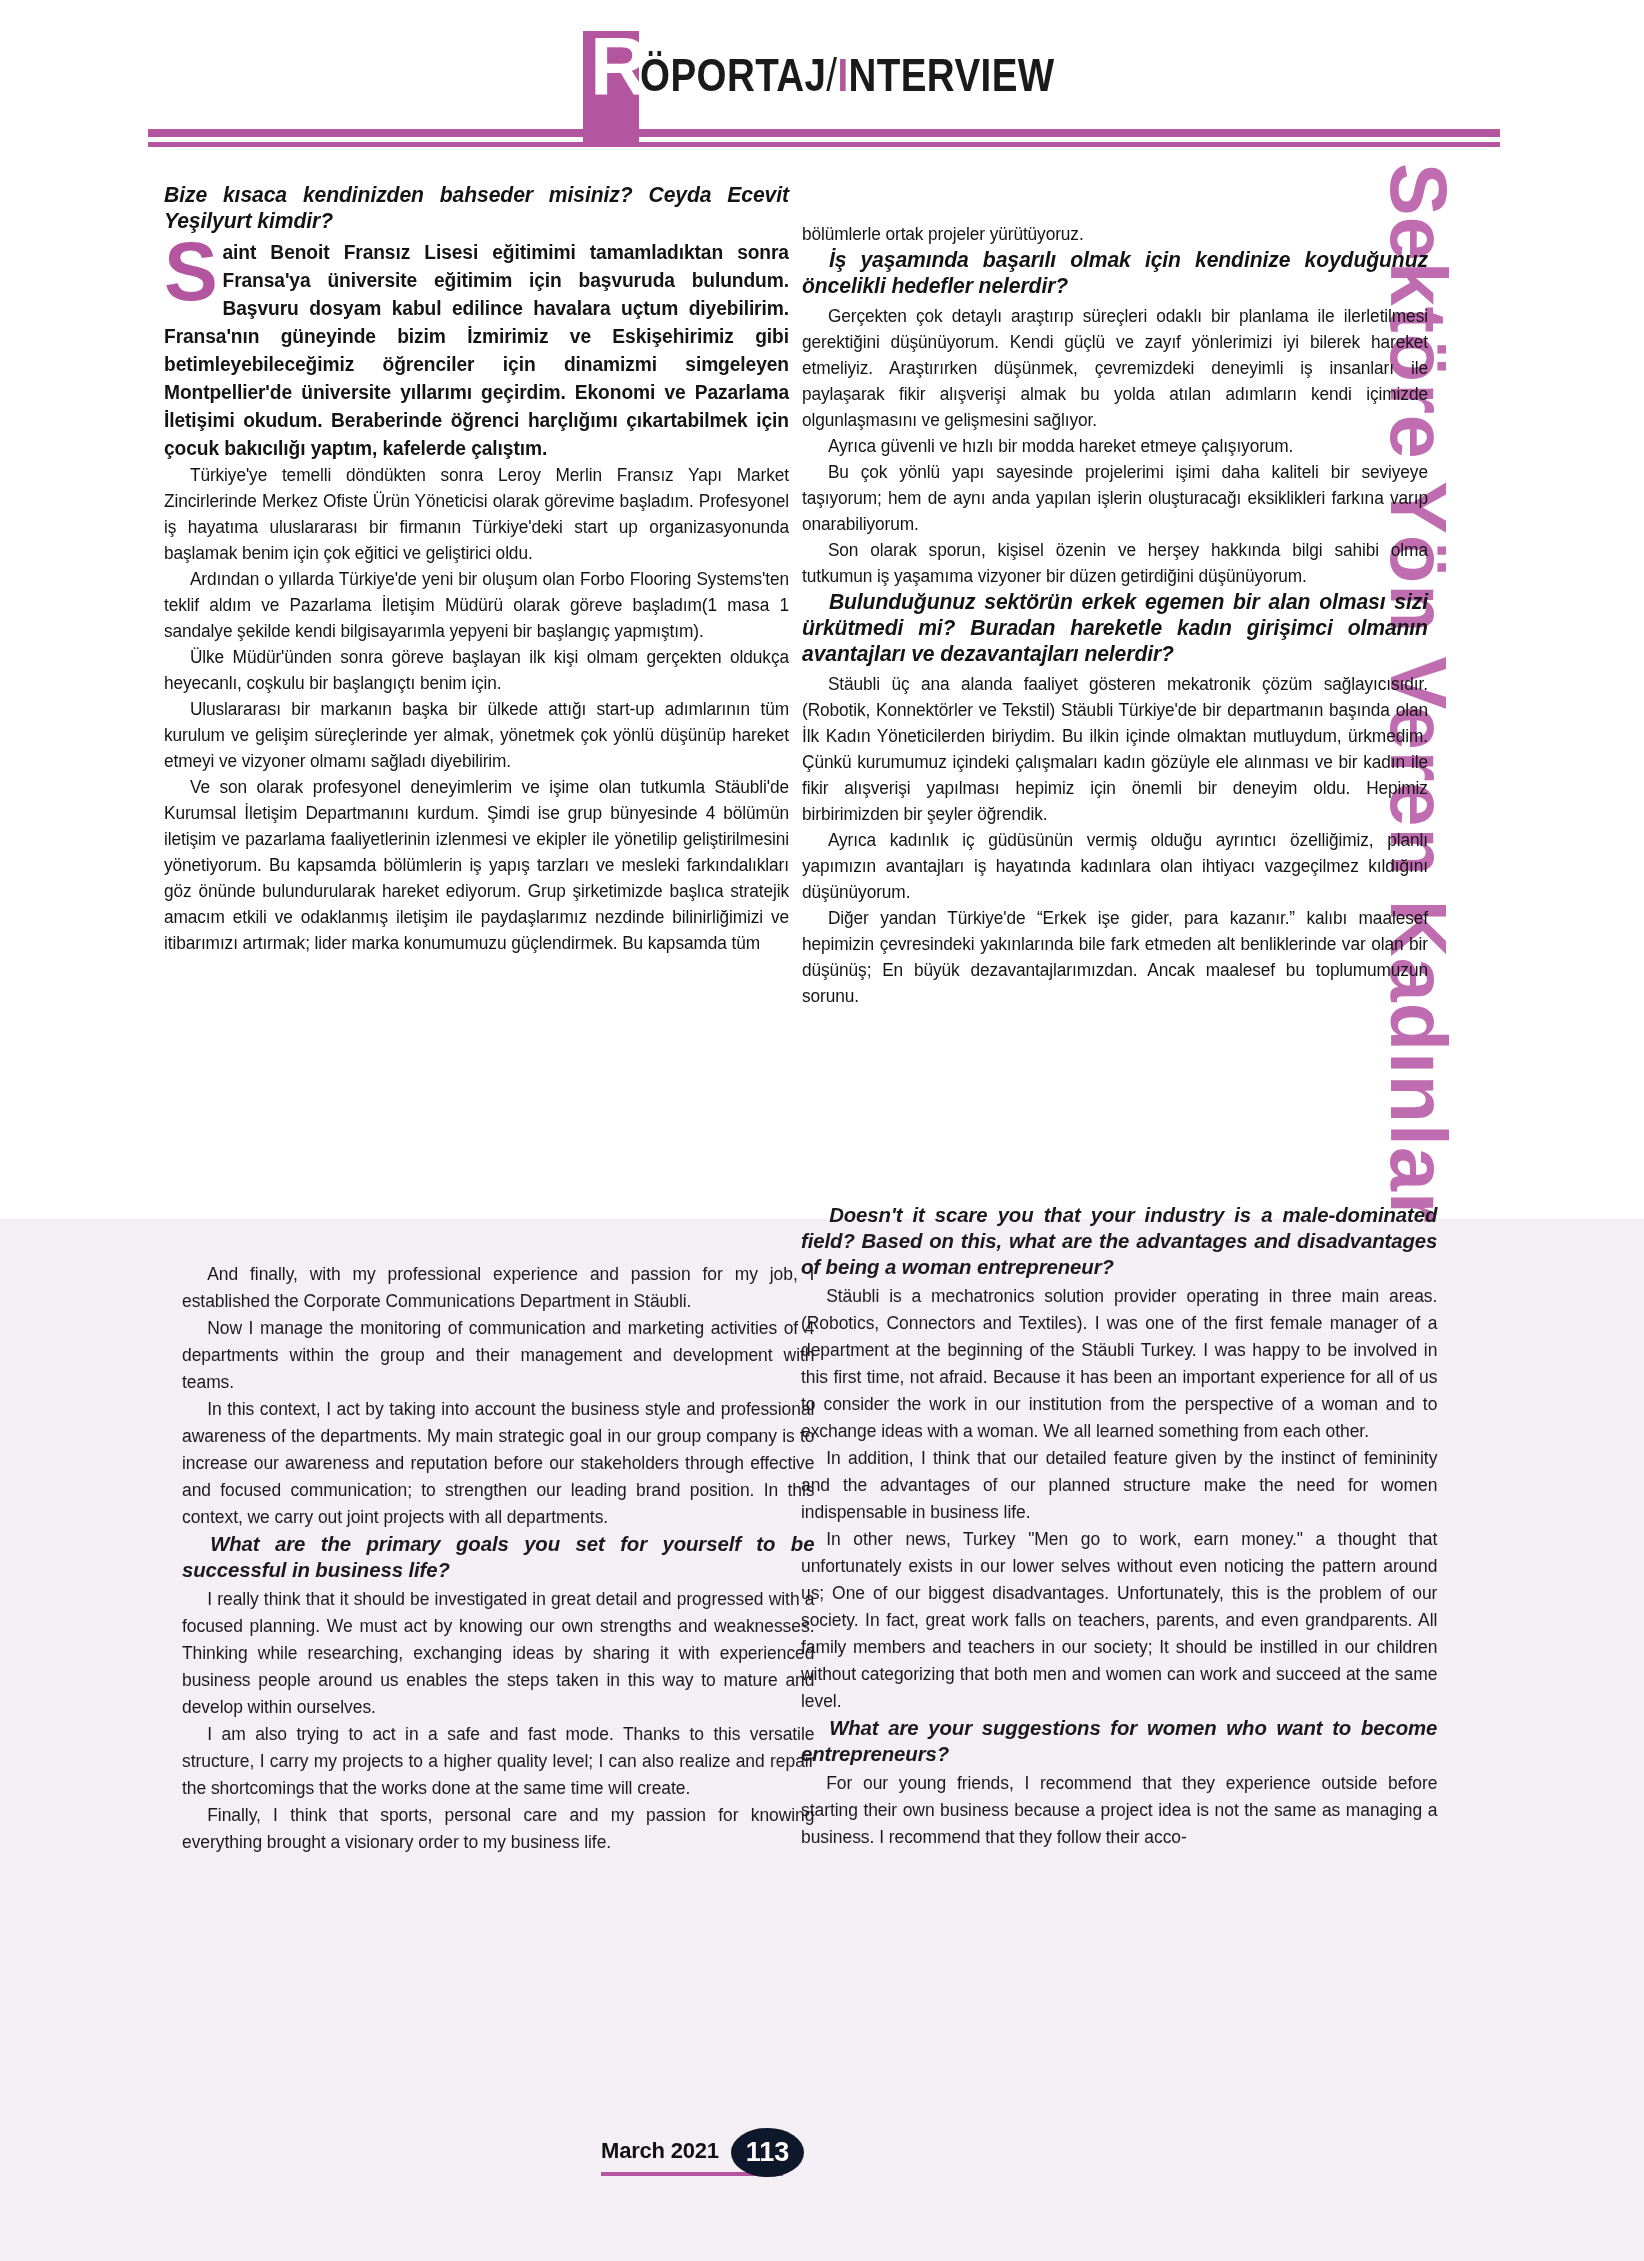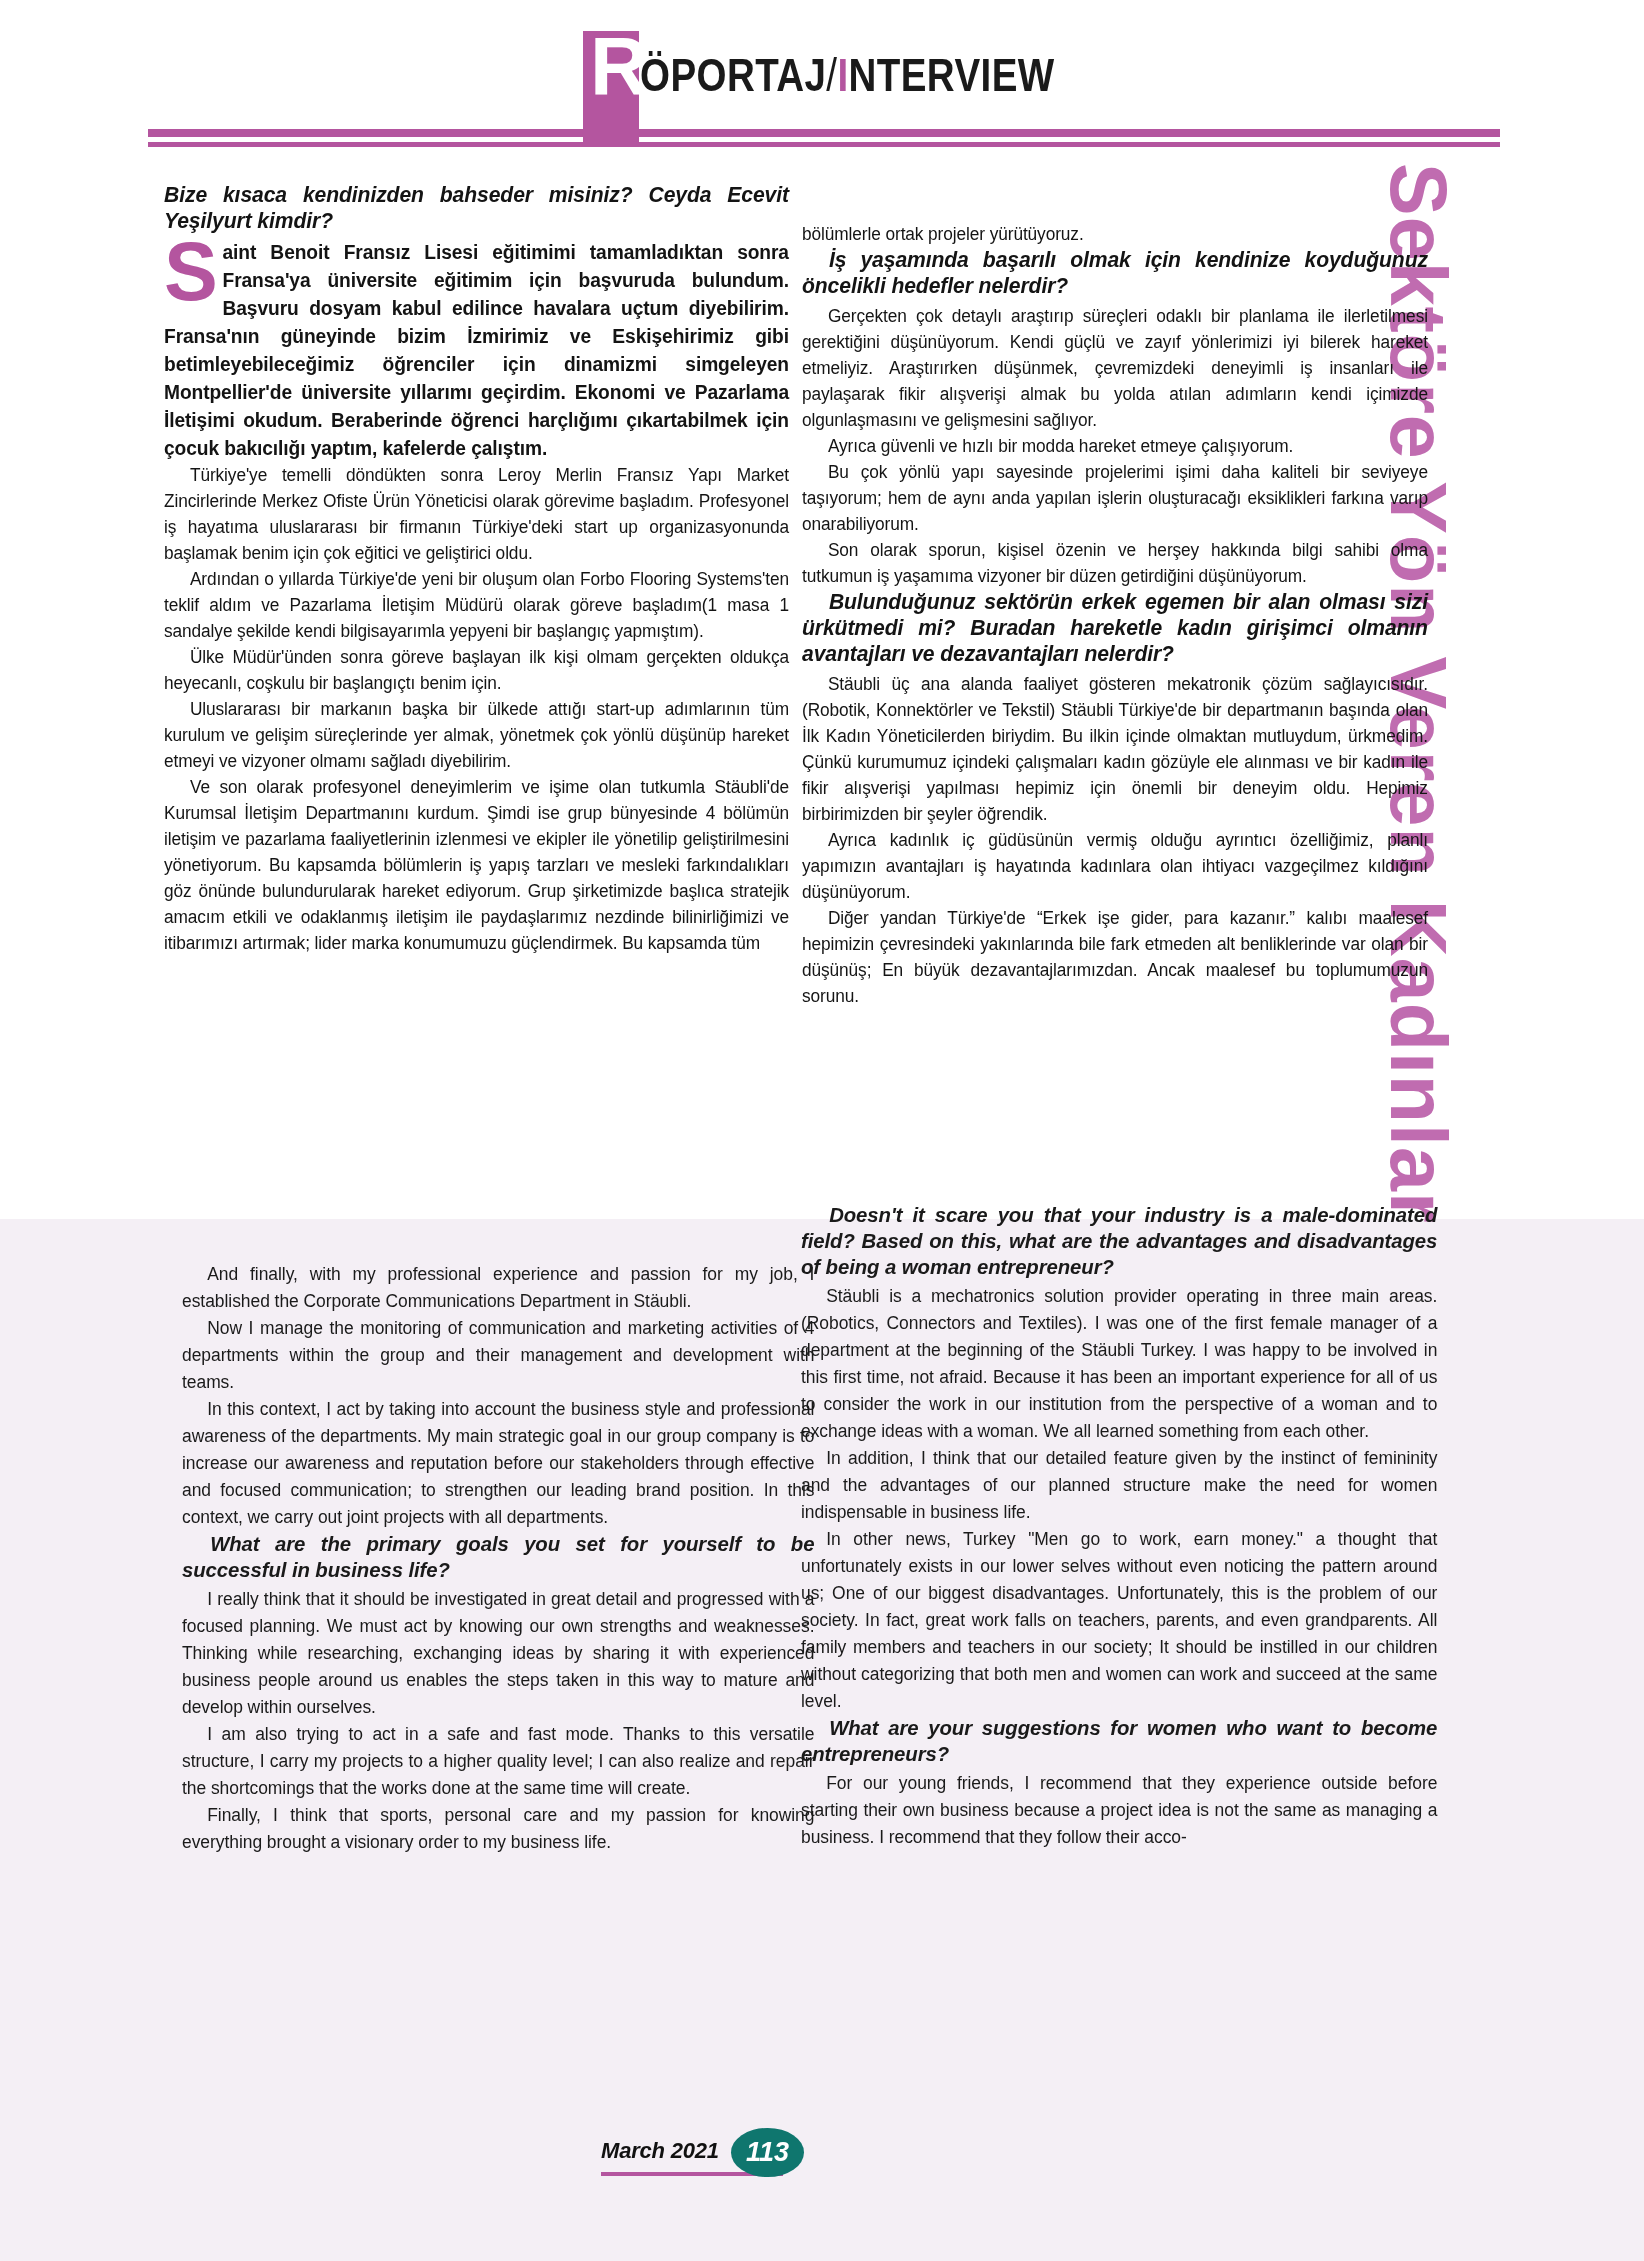--- a/index.html
+++ b/index.html
@@ -183,21 +183,20 @@
     letter-spacing: -0.1px;
   }
 
   
   .footer {
     position: absolute;
     left: 601px;
     top: 2130px;
     width: 247px;
     height: 59px;
-    font-style: italic;
   }
   .footer-date {
     position: absolute;
     left: 0;
     top: 8px;
     font-size: 22px;
     line-height: 25px;
     font-weight: bold;
     color: #111111;
     font-family: "Liberation Sans Narrow", "Liberation Sans", sans-serif;
@@ -212,21 +211,21 @@
     height: 3.5px;
     background: #b4559f;
   }
   .footer-pill {
     position: absolute;
     left: 130px;
     top: -2px;
     width: 73px;
     height: 49px;
     border-radius: 37px / 25px;
-    background: #0f766e;
+    background: #0f172a;
     color: #ffffff;
     font-size: 27px;
     line-height: 49px;
     font-weight: bold;
     text-align: center;
     font-family: "Liberation Sans Narrow", "Liberation Sans", sans-serif;
   }
 </style>
 </head>
 <body>

